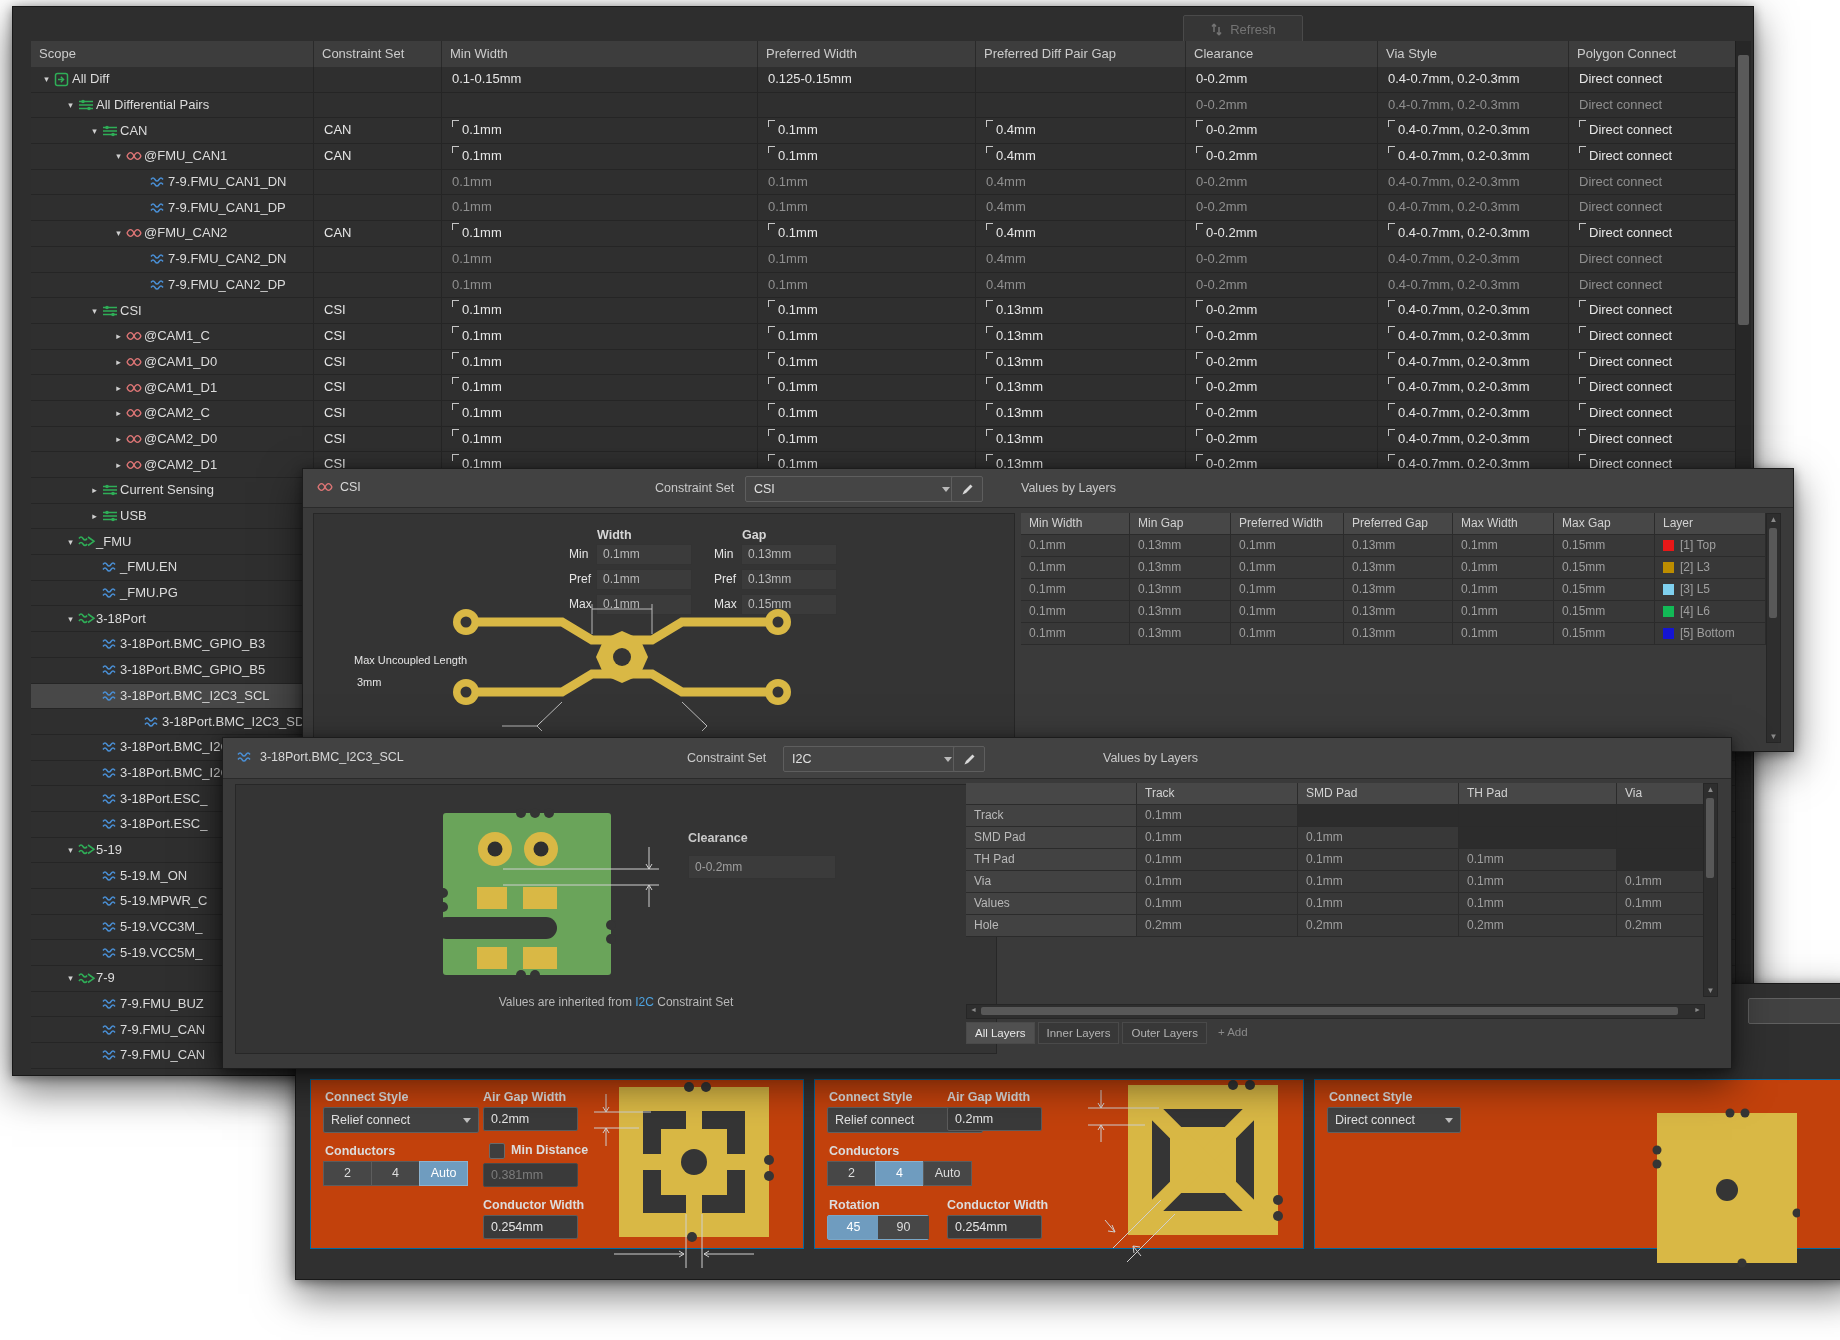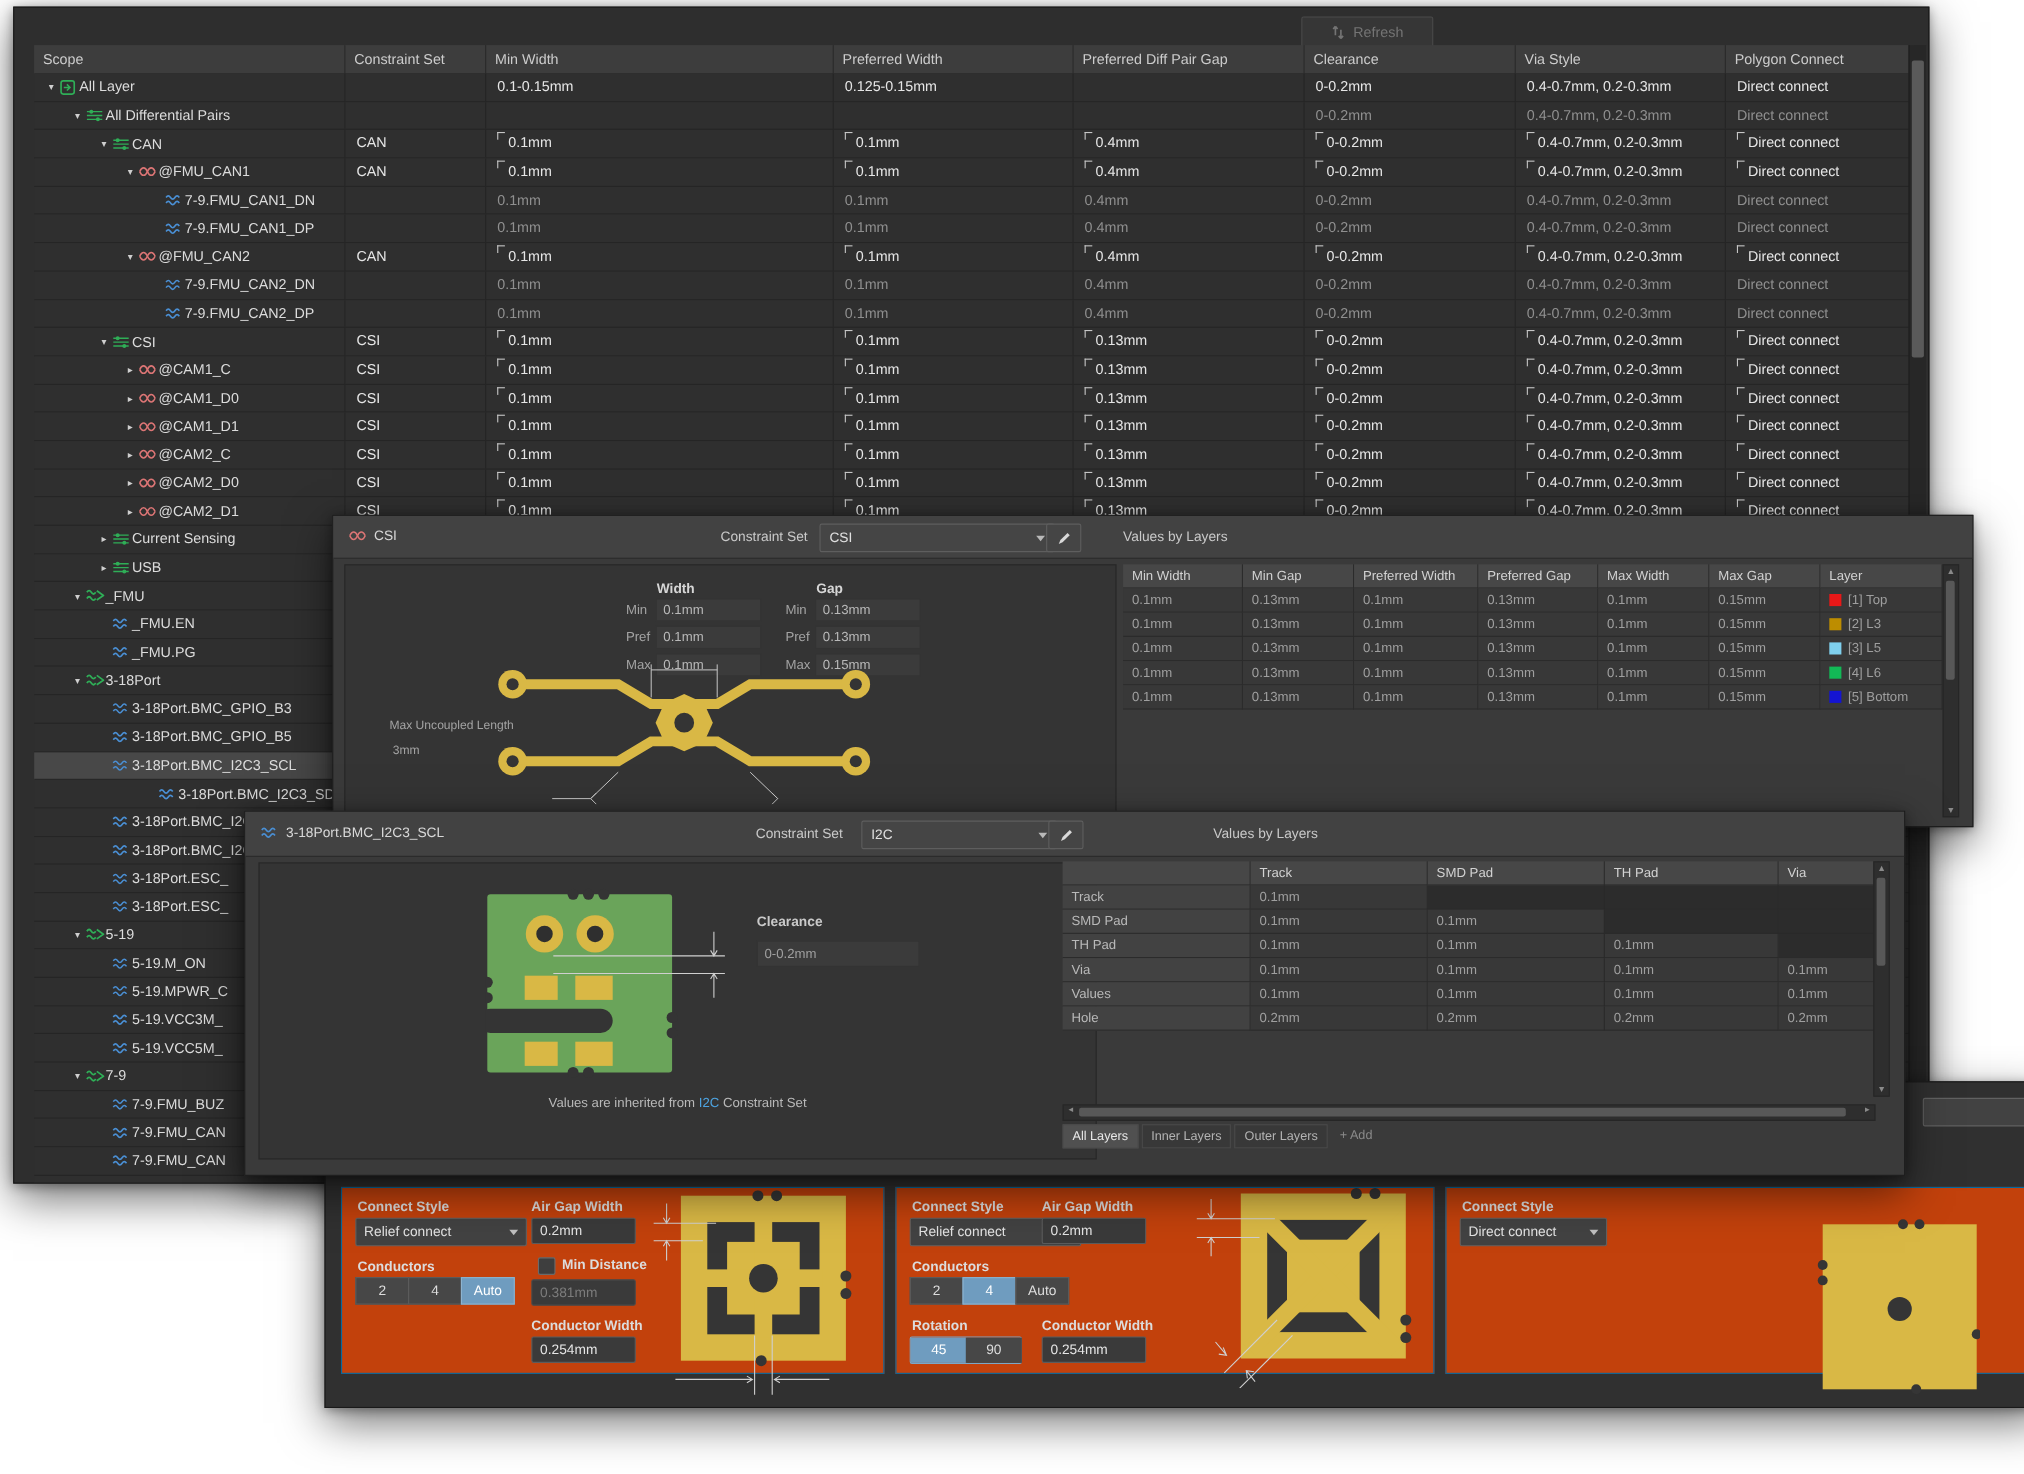--- a/index.html
+++ b/index.html
@@ -56,21 +56,21 @@
     display:flex;align-items:center;justify-content:center;}
   .previewbox{position:absolute;background:#343434;border:1px solid #272727;}
   .ptable{position:absolute;font-size:12px;}
   .ptable .prow{display:flex;}
   .ptable .pc{height:21px;line-height:21px;padding-left:8px;border-right:1px solid #2b2b2b;
     border-bottom:1px solid #2b2b2b;color:#9f9f9f;overflow:hidden;white-space:nowrap;background:#383838;}
   .ptable .ph{background:#474747;color:#d2d2d2;}
   .ptable .rowlbl{background:#424242;color:#b9b9b9;}
   .ptable .void{background:#2c2c2c;}
   .chip{display:inline-block;width:11px;height:11px;margin:5px 6px 0 0;vertical-align:top;}
-  .formlbl{position:absolute;font-size:12px;color:#a3a3a3;}
+  .formlbl{position:absolute;font-size:12px;color:#e5e5e5;}
   .formval{position:absolute;font-size:12px;color:#b9b9b9;background:#3b3b3b;border:1px solid #333;
     width:88px;height:19px;line-height:19px;padding-left:6px;}
   .sectitle{position:absolute;font-size:12.5px;color:#d6d6d6;font-weight:bold;}
   .vsb{position:absolute;width:13px;background:#2e2e2e;border:1px solid #262626;}
   .vsb .thumb{position:absolute;left:2px;top:14px;width:8px;background:#585858;border-radius:2px;}
   .arr{position:absolute;font-size:8px;color:#8a8a8a;width:13px;text-align:center;}
   
   #bottom-group{position:absolute;left:295px;top:983px;width:1562px;height:295px;background:#303030;
     border:1px solid #191919;z-index:2;}
   .bsection{position:absolute;top:95px;height:168px;background:#c2410c;border:1px solid #0369a1;}
@@ -129,21 +129,21 @@
     <div id="tbody">
         <div class="trow grid8">
           <div class="tcell scope" style="padding-left: 8px;">
             <span class="tw">▾</span>
             <span class="ticon">
               <svg width="15" height="15" viewBox="0 0 15 15">
                 <rect x="1.5" y="1.5" width="12" height="12" rx="2" fill="none" stroke="#2fae57" stroke-width="1.5"></rect>
                 <path d="M4 7.5 H9 M6.8 4.7 L9.6 7.5 L6.8 10.3" fill="none" stroke="#2fae57" stroke-width="1.4"></path>
               </svg>
             </span>
-            <span class="tlabel">All Layer</span>
+            <span class="tlabel">All Diff</span>
           </div>
           <div class="tcell"></div>
           <div class="tcell">0.1-0.15mm</div>
           <div class="tcell">0.125-0.15mm</div>
           <div class="tcell"></div>
           <div class="tcell">0-0.2mm</div>
           <div class="tcell">0.4-0.7mm, 0.2-0.3mm</div>
           <div class="tcell">Direct connect</div>
         </div>
         <div class="trow grid8">

